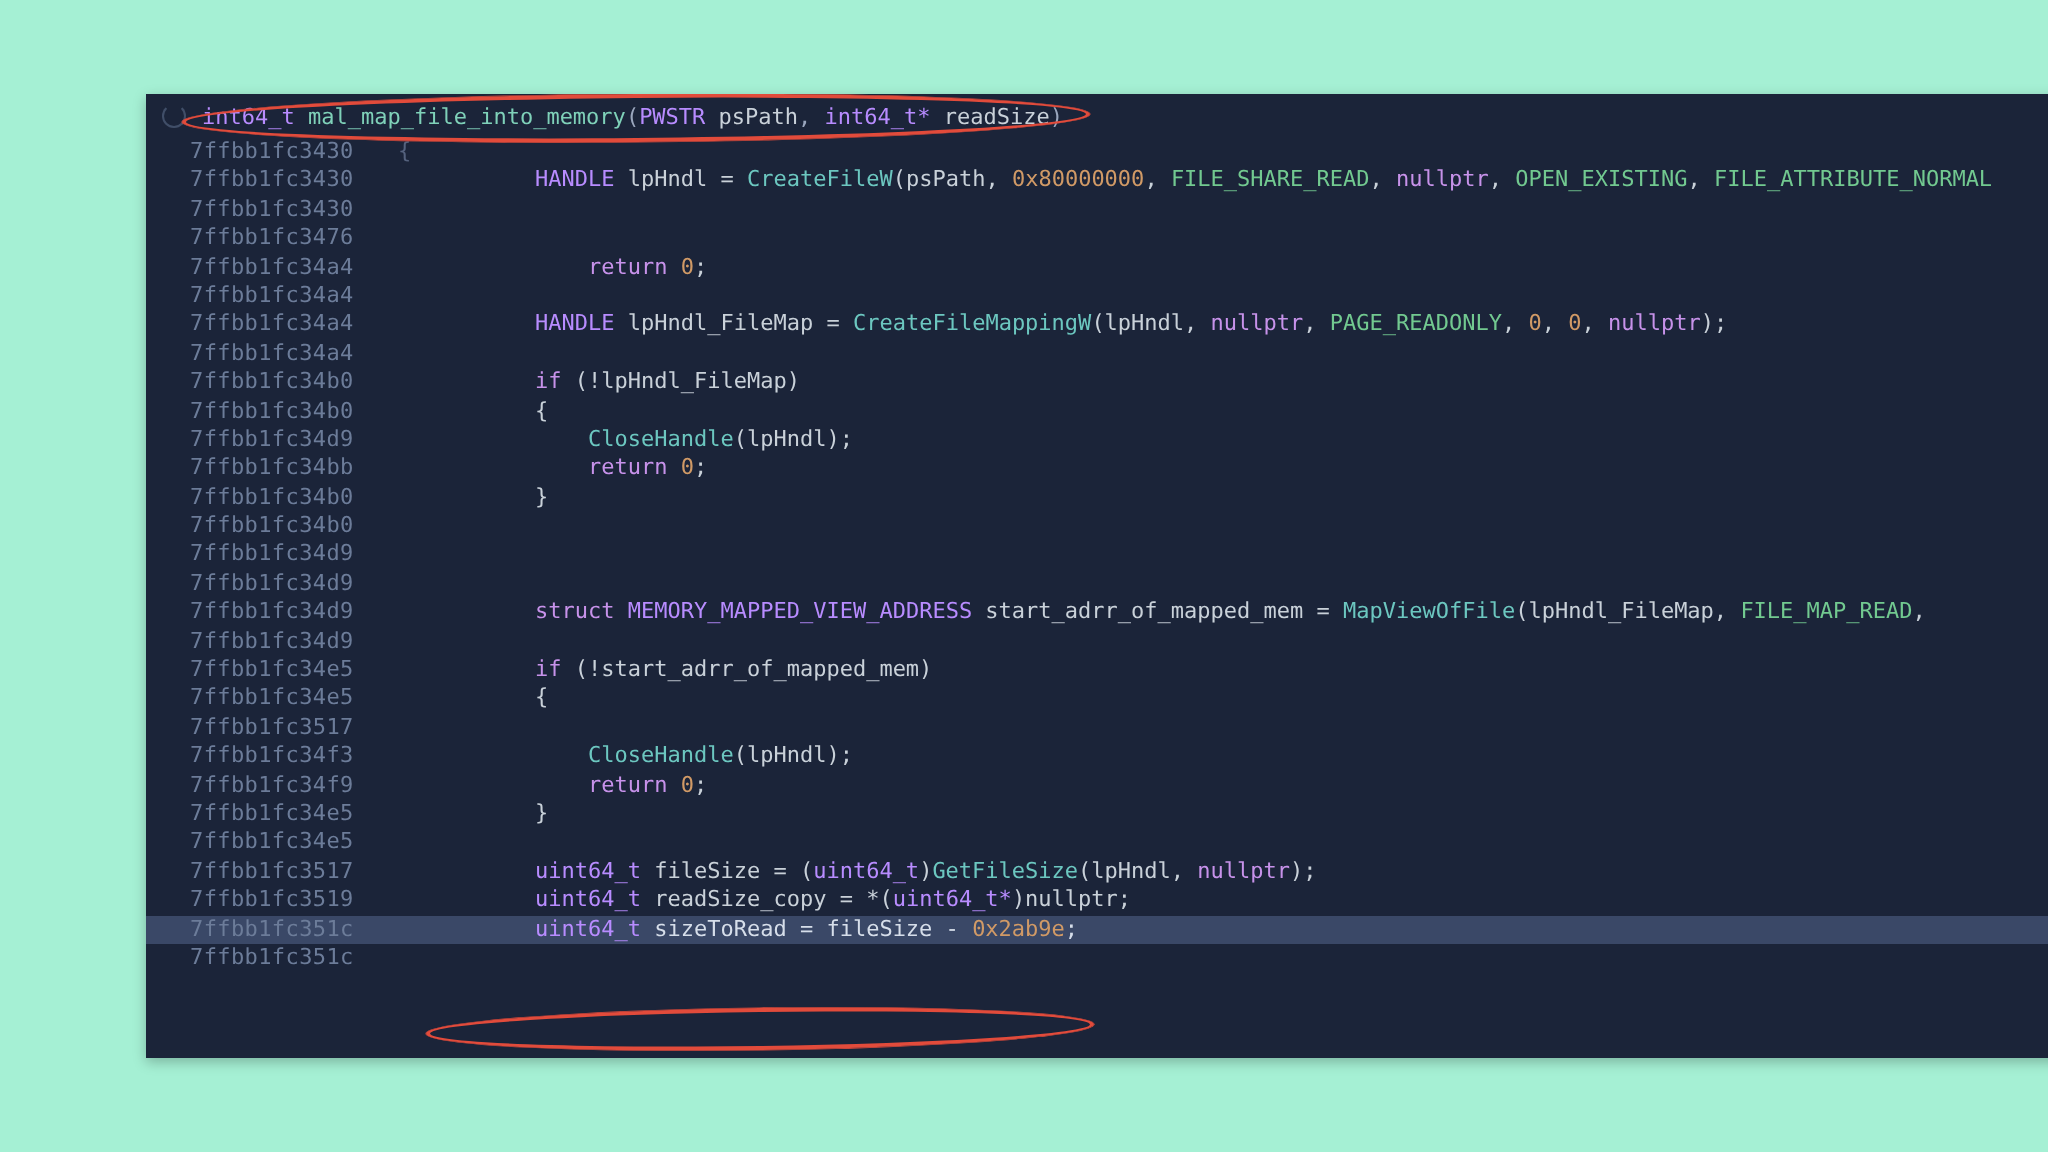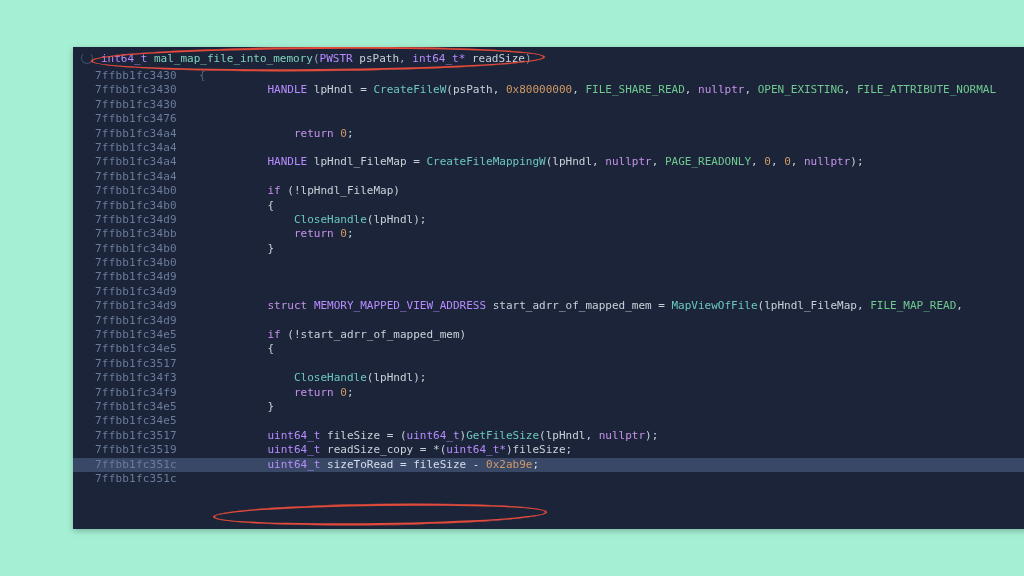--- a/index.html
+++ b/index.html
@@ -132,20 +132,20 @@
       <div class="row"><span class="addr">7ffbb1fc34d9</span><span class="gut"></span><span class="code"><span class="id">    </span><span class="kw">struct</span><span class="id"> </span><span class="ty">MEMORY_MAPPED_VIEW_ADDRESS</span><span class="id"> start_adrr_of_mapped_mem = </span><span class="api">MapViewOfFile</span><span class="id">(lpHndl_FileMap, </span><span class="const">FILE_MAP_READ</span><span class="id">, </span></span></div>
       <div class="row"><span class="addr">7ffbb1fc34d9</span><span class="gut"></span><span class="code"></span></div>
       <div class="row"><span class="addr">7ffbb1fc34e5</span><span class="gut"></span><span class="code"><span class="id">    </span><span class="kw">if</span><span class="id"> (!start_adrr_of_mapped_mem)</span></span></div>
       <div class="row"><span class="addr">7ffbb1fc34e5</span><span class="gut"></span><span class="code"><span class="id">    {</span></span></div>
       <div class="row"><span class="addr">7ffbb1fc3517</span><span class="gut"></span></div>
       <div class="row"><span class="addr">7ffbb1fc34f3</span><span class="gut"></span><span class="code"><span class="id">        </span><span class="api">CloseHandle</span><span class="id">(lpHndl);</span></span></div>
       <div class="row"><span class="addr">7ffbb1fc34f9</span><span class="gut"></span><span class="code"><span class="id">        </span><span class="kw">return</span><span class="id"> </span><span class="num">0</span><span class="id">;</span></span></div>
       <div class="row"><span class="addr">7ffbb1fc34e5</span><span class="gut"></span><span class="code"><span class="id">    }</span></span></div>
       <div class="row"><span class="addr">7ffbb1fc34e5</span><span class="gut"></span><span class="code"></span></div>
       <div class="row"><span class="addr">7ffbb1fc3517</span><span class="gut"></span><span class="code"><span class="id">    </span><span class="ty">uint64_t</span><span class="id"> fileSize = (</span><span class="ty">uint64_t</span><span class="id">)</span><span class="api">GetFileSize</span><span class="id">(lpHndl, </span><span class="kw">nullptr</span><span class="id">);</span></span></div>
-      <div class="row"><span class="addr">7ffbb1fc3519</span><span class="gut"></span><span class="code"><span class="id">    </span><span class="ty">uint64_t</span><span class="id"> readSize_copy = *(</span><span class="ty">uint64_t*</span><span class="id">)fileSize;</span></span></div>
+      <div class="row"><span class="addr">7ffbb1fc3519</span><span class="gut"></span><span class="code"><span class="id">    </span><span class="ty">uint64_t</span><span class="id"> readSize_copy = *(</span><span class="ty">uint64_t*</span><span class="id">)nullptr;</span></span></div>
       <div class="row hl"><span class="addr">7ffbb1fc351c</span><span class="gut"></span><span class="code"><span class="id">    </span><span class="ty">uint64_t</span><span class="white"> sizeToRead = fileSize - </span><span class="num">0x2ab9e</span><span class="white">;</span></span></div>
       <div class="row"><span class="addr">7ffbb1fc351c</span><span class="gut"></span><span class="code"></span></div>
     </div>
 
   <div class="ellipse ell-top"></div>
   <div class="ellipse ell-bot"></div>
 </div>
 
 </body></html>

